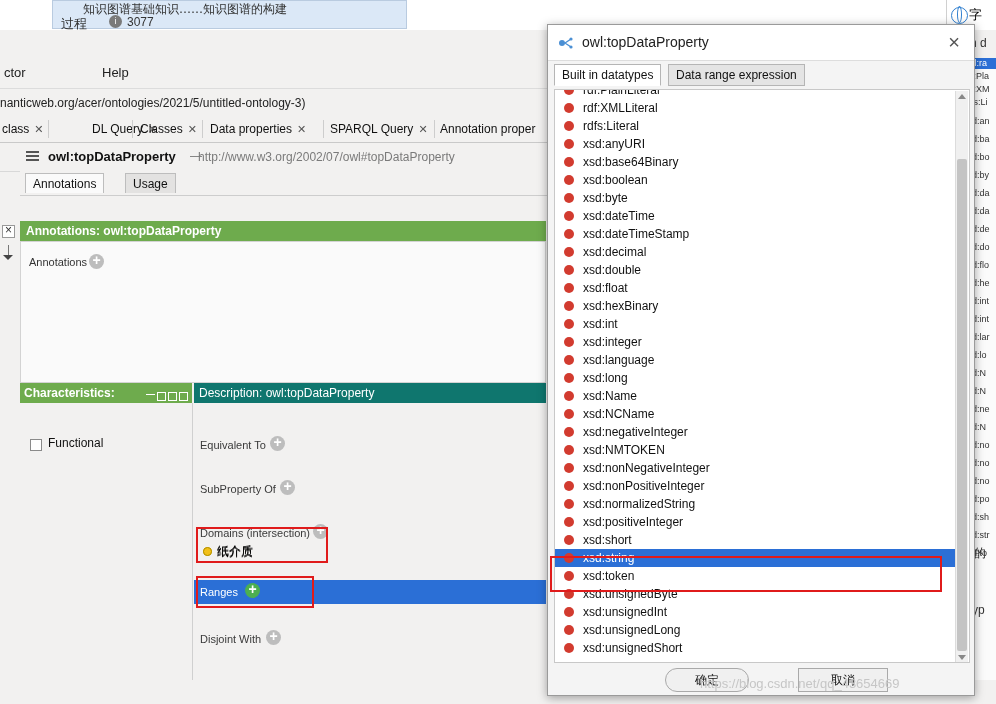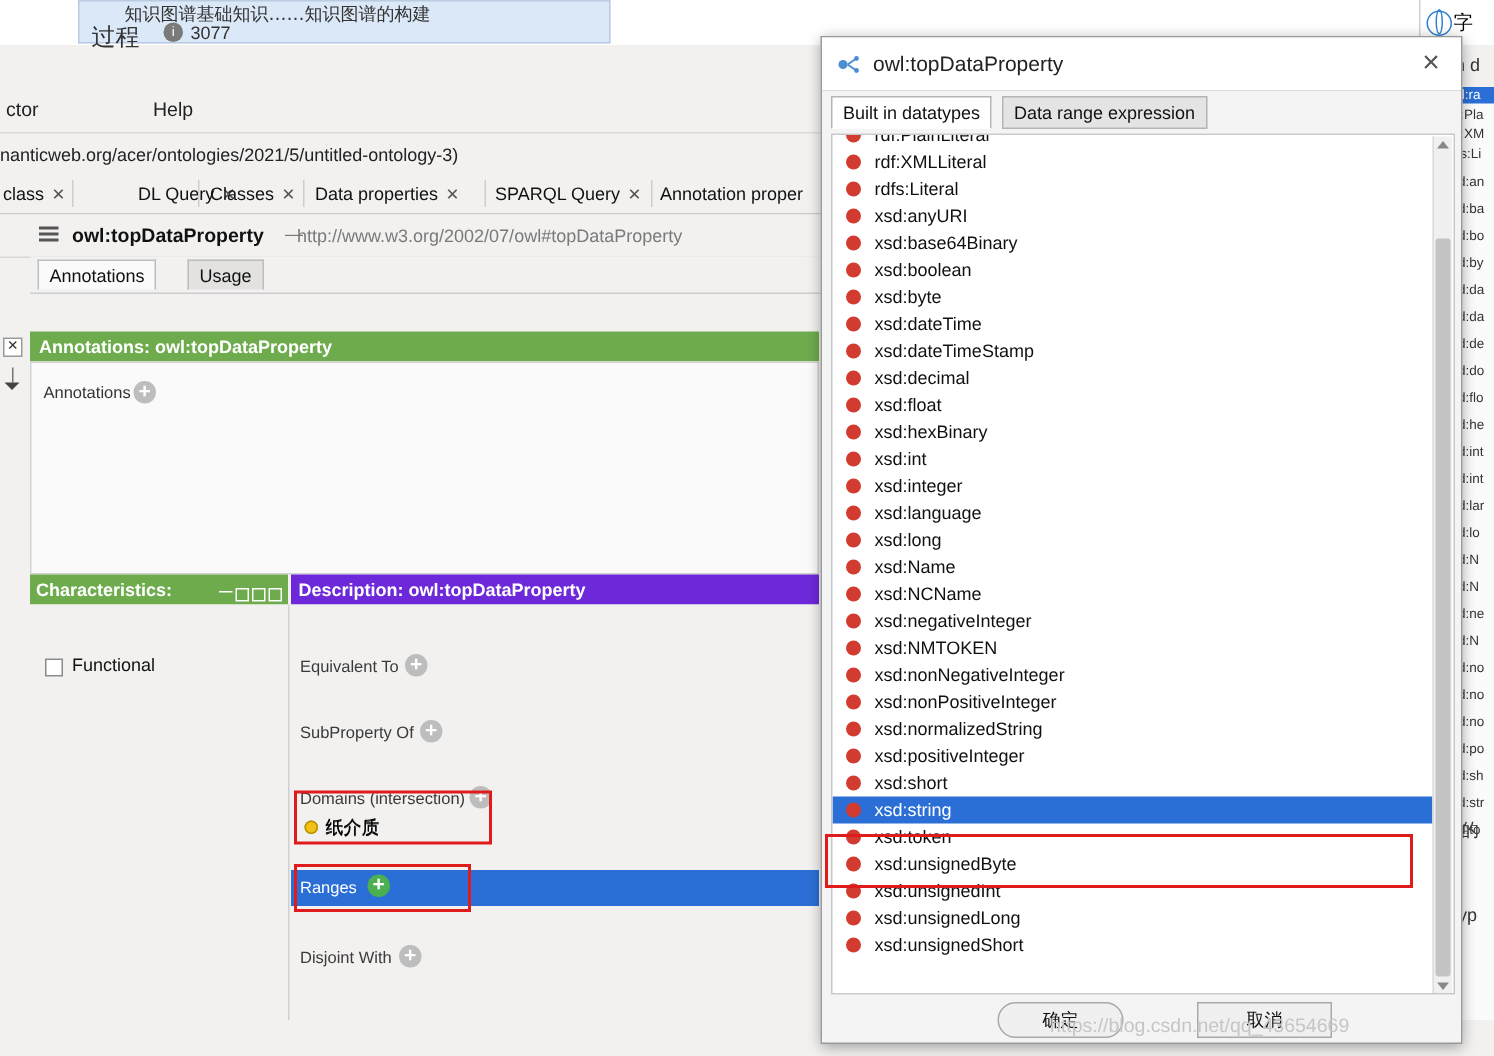--- a/index.html
+++ b/index.html
@@ -28,21 +28,21 @@
     position: absolute; left: 0; top: 0; width: 996px; height: 30px;
     background: #ffffff;
   }
   .top-blue {
     position: absolute; left: 52px; top: 0; width: 355px; height: 29px;
     background: #dbe8f7;
     border: 1px solid #b9cbe0;
     box-sizing: border-box;
   }
   .top-blue .t1 { position:absolute; left: 30px; top: 0px; font-size: 12px; color:#333; letter-spacing:0px;}
-  .top-blue .t2 { position:absolute; left: 8px; top: 14px; font-size: 16px; color:#333;}
+  .top-blue .t2 { position:absolute; left: 8px; top: 14px; font-size: 13px; color:#333;}
   .top-blue .badge {
     position: absolute; left: 56px; top: 14px;
     width: 13px; height: 13px; border-radius: 50%;
     background: #7a7a7a; color: #fff; font-size: 9px; text-align: center; line-height: 13px;
   }
   .top-blue .cnt { position: absolute; left: 74px; top: 14px; font-size: 12px; color:#333;}
 
   .top-right-box {
     position: absolute; left: 946px; top: 0; width: 50px; height: 29px;
     background: #ffffff; border-left: 1px solid #d0d0d0;
@@ -176,21 +176,21 @@
     padding-left: 4px; box-sizing: border-box;
   }
   .charHdr .icons { position: absolute; right: 4px; top: 3px; }
   .icon-sq {
     display: inline-block; width: 9px; height: 9px; border: 1.4px solid #fff;
     margin-left: 2px; vertical-align: middle; box-sizing: border-box;
   }
   .icon-sq.dash { border: none; border-top: 1.6px solid #fff; height: 5px; }
   .descHdr {
     position: absolute; left: 194px; top: 383px; width: 352px; height: 20px;
-    background: #6d28d9; color: #fff; font-size: 12px; font-weight: bold; line-height: 20px;
+    background: #0f766e; color: #fff; font-size: 12px; font-weight: normal; line-height: 20px;
     padding-left: 5px; box-sizing: border-box;
   }
   .charBody {
     position: absolute; left: 20px; top: 403px; width: 172px; height: 277px;
     background: #f2f1f0; border-right: 1px solid #d0d0d0;
   }
   .charBody .func {
     position: absolute; left: 10px; top: 34px; font-size: 12px; color: #111;
   }
   .charBody .funcbox {
@@ -487,20 +487,21 @@
       <div class="litem"><span class="dot"></span><span>rdf:PlainLiteral</span></div>
       <div class="litem"><span class="dot"></span><span>rdf:XMLLiteral</span></div>
       <div class="litem"><span class="dot"></span><span>rdfs:Literal</span></div>
       <div class="litem"><span class="dot"></span><span>xsd:anyURI</span></div>
       <div class="litem"><span class="dot"></span><span>xsd:base64Binary</span></div>
       <div class="litem"><span class="dot"></span><span>xsd:boolean</span></div>
       <div class="litem"><span class="dot"></span><span>xsd:byte</span></div>
       <div class="litem"><span class="dot"></span><span>xsd:dateTime</span></div>
       <div class="litem"><span class="dot"></span><span>xsd:dateTimeStamp</span></div>
       <div class="litem"><span class="dot"></span><span>xsd:decimal</span></div>
+      <div class="litem"><span class="dot"></span><span>xsd:double</span></div>
       <div class="litem"><span class="dot"></span><span>xsd:float</span></div>
       <div class="litem"><span class="dot"></span><span>xsd:hexBinary</span></div>
       <div class="litem"><span class="dot"></span><span>xsd:int</span></div>
       <div class="litem"><span class="dot"></span><span>xsd:integer</span></div>
       <div class="litem"><span class="dot"></span><span>xsd:language</span></div>
       <div class="litem"><span class="dot"></span><span>xsd:long</span></div>
       <div class="litem"><span class="dot"></span><span>xsd:Name</span></div>
       <div class="litem"><span class="dot"></span><span>xsd:NCName</span></div>
       <div class="litem"><span class="dot"></span><span>xsd:negativeInteger</span></div>
       <div class="litem"><span class="dot"></span><span>xsd:NMTOKEN</span></div>

